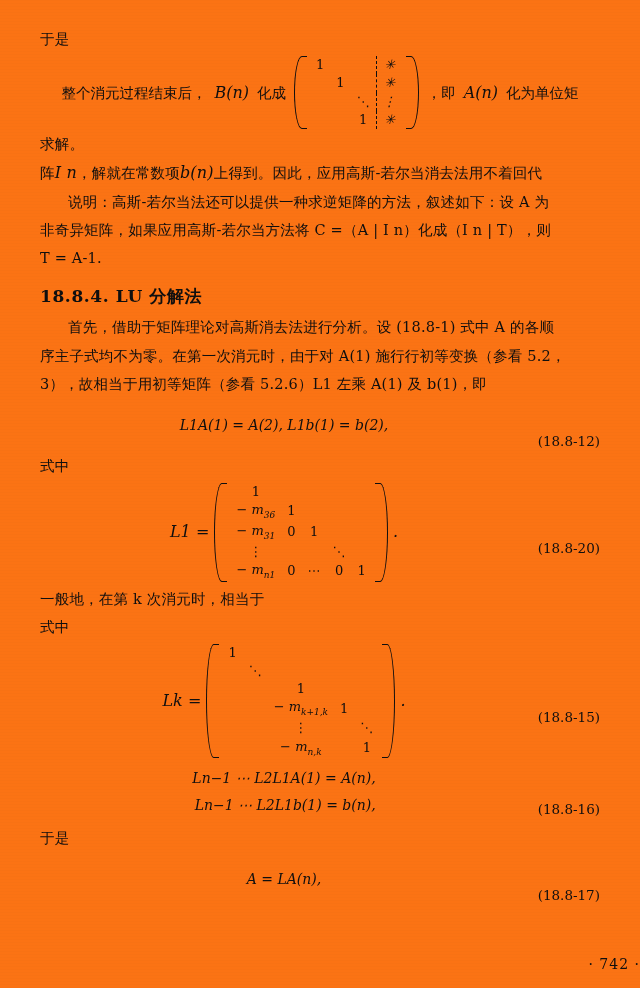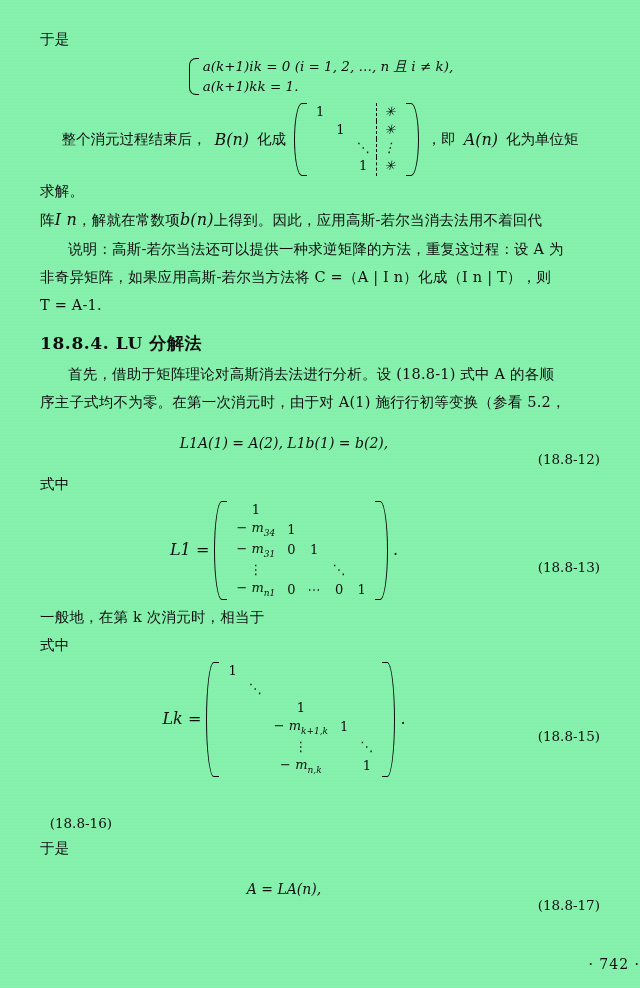--- a/index.html
+++ b/index.html
@@ -13,21 +13,21 @@
     position: relative;
     font-family: "DejaVu Serif", "Liberation Serif", serif;
     color: #111;
     overflow: hidden;
   }
   .page {
     position: absolute;
     left: 0; top: 0;
     width: 640px;
     height: 988px;
-    background: #86efac;
+    background: #f97316;
     filter: contrast(1.02);
   }
   
   .page::before {
     content: "";
     position: absolute;
     left: 0; top: 0; right: 0; bottom: 0;
     background:
       repeating-linear-gradient(0deg, rgba(0,0,0,0.012) 0px, rgba(0,0,0,0.012) 1px, rgba(0,0,0,0) 1px, rgba(0,0,0,0) 3px);
     pointer-events: none;
@@ -173,26 +173,20 @@
   sup, sub { font-size: 9px; }
 </style>
 </head>
 <body>
 
 <div class="page">
   <div class="body-col">
 
     <p class="para">于是</p>
 
-    <div class="matrix-block">
-      <span class="sys">
-        <div>a(k+1)ik = 0  (i = 1, 2, …, n 且 i ≠ k),</div>
-        <div>a(k+1)kk = 1.</div>
-      </span>
-    </div>
 
     <div class="inline-mat-wrap">
       <span class="run-in">整个消元过程结束后，</span>
       <span class="lbl">B(n)</span>
       <span class="run-in">化成</span>
       <span class="mat">
         <table>
           <tbody>
               <tr>
             <td class="nosl">1</td>
@@ -224,28 +218,29 @@
       <span class="run-in">，即</span>
       <span class="lbl">A(n)</span>
       <span class="run-in">化为单位矩</span>
     </div>
 
     <p class="para">求解。</p>
     <p class="para">
       <span>阵</span><span class="lbl">I n</span><span>，解就在常数项</span><span class="lbl">b(n)</span><span>上得到。因此，应用高斯-若尔当消去法用不着回代</span>
     </p>
 
-    <p class="para indent">说明：高斯-若尔当法还可以提供一种求逆矩降的方法，重复这过程：设 A 为</p>
+    <p class="para indent">说明：高斯-若尔当法还可以提供一种求逆矩降的方法，叙述如下：设 A 为</p>
     <p class="para">非奇异矩阵，如果应用高斯-若尔当方法将  C =（A | I n）化成（I n | T），则</p>
     <p class="para">T = A-1.</p>
 
     <div class="heading">18.8.4. LU 分解法</div>
 
     <p class="para indent">首先，借助于矩阵理论对高斯消去法进行分析。设 (18.8-1) 式中 A 的各顺</p>
     <p class="para">序主子式均不为零。在第一次消元时，由于对  A(1)  施行行初等变换（参看 5.2，</p>
+    <p class="para">3），故相当于用初等矩阵（参看 5.2.6）L1 左乘  A(1)  及  b(1)，即</p>
 
     <div class="eq-with-num">
       <div class="center-part math-center">L1A(1) = A(2),  L1b(1) = b(2),</div>
       <div class="num-part">(18.8-12)</div>
     </div>
 
     <p class="para">式中</p>
 
     <div class="eq-with-num">
       <div class="center-part">
@@ -254,21 +249,21 @@
           <table>
             <tbody>
                 <tr>
                   <td class="nosl">1</td>
                   <td></td>
                   <td></td>
                   <td></td>
                   <td></td>
                 </tr>
             <tr>
-                  <td>− m<sub>34</sub></td>
+                  <td>− m<sub>36</sub></td>
                   <td class="nosl">1</td>
                   <td></td>
                   <td></td>
                   <td></td>
                 </tr>
             <tr>
                   <td>− m<sub>31</sub></td>
                   <td class="nosl">0</td>
                   <td class="nosl">1</td>
                   <td></td>
@@ -286,21 +281,21 @@
                   <td class="nosl">0</td>
                   <td class="nosl">⋯</td>
                   <td class="nosl">0</td>
                   <td class="nosl">1</td>
                 </tr>
           </tbody>
             </table>
         </span>
         <span class="lbl">.</span>
       </div>
-      <div class="num-part">(18.8-13)</div>
+      <div class="num-part">(18.8-20)</div>
     </div>
 
     <p class="para">一般地，在第 k 次消元时，相当于</p>
 
 
     <p class="para">式中</p>
 
     <div class="eq-with-num">
       <div class="center-part">
         <span class="lbl">Lk =</span>
@@ -352,20 +347,24 @@
           </tbody>
             </table>
         </span>
         <span class="lbl">.</span>
       </div>
       <div class="num-part">(18.8-15)</div>
     </div>
 
 
     <div class="eq-with-num">
+      <div class="center-part">
+        <div class="math-center tight">Ln−1 ⋯ L2L1A(1) = A(n),</div>
+        <div class="math-center tight">Ln−1 ⋯ L2L1b(1) = b(n),</div>
+      </div>
       <div class="num-part">(18.8-16)</div>
     </div>
 
     <p class="para">于是</p>
 
     <div class="eq-with-num">
       <div class="center-part math-center">A = LA(n),</div>
       <div class="num-part">(18.8-17)</div>
     </div>
 

